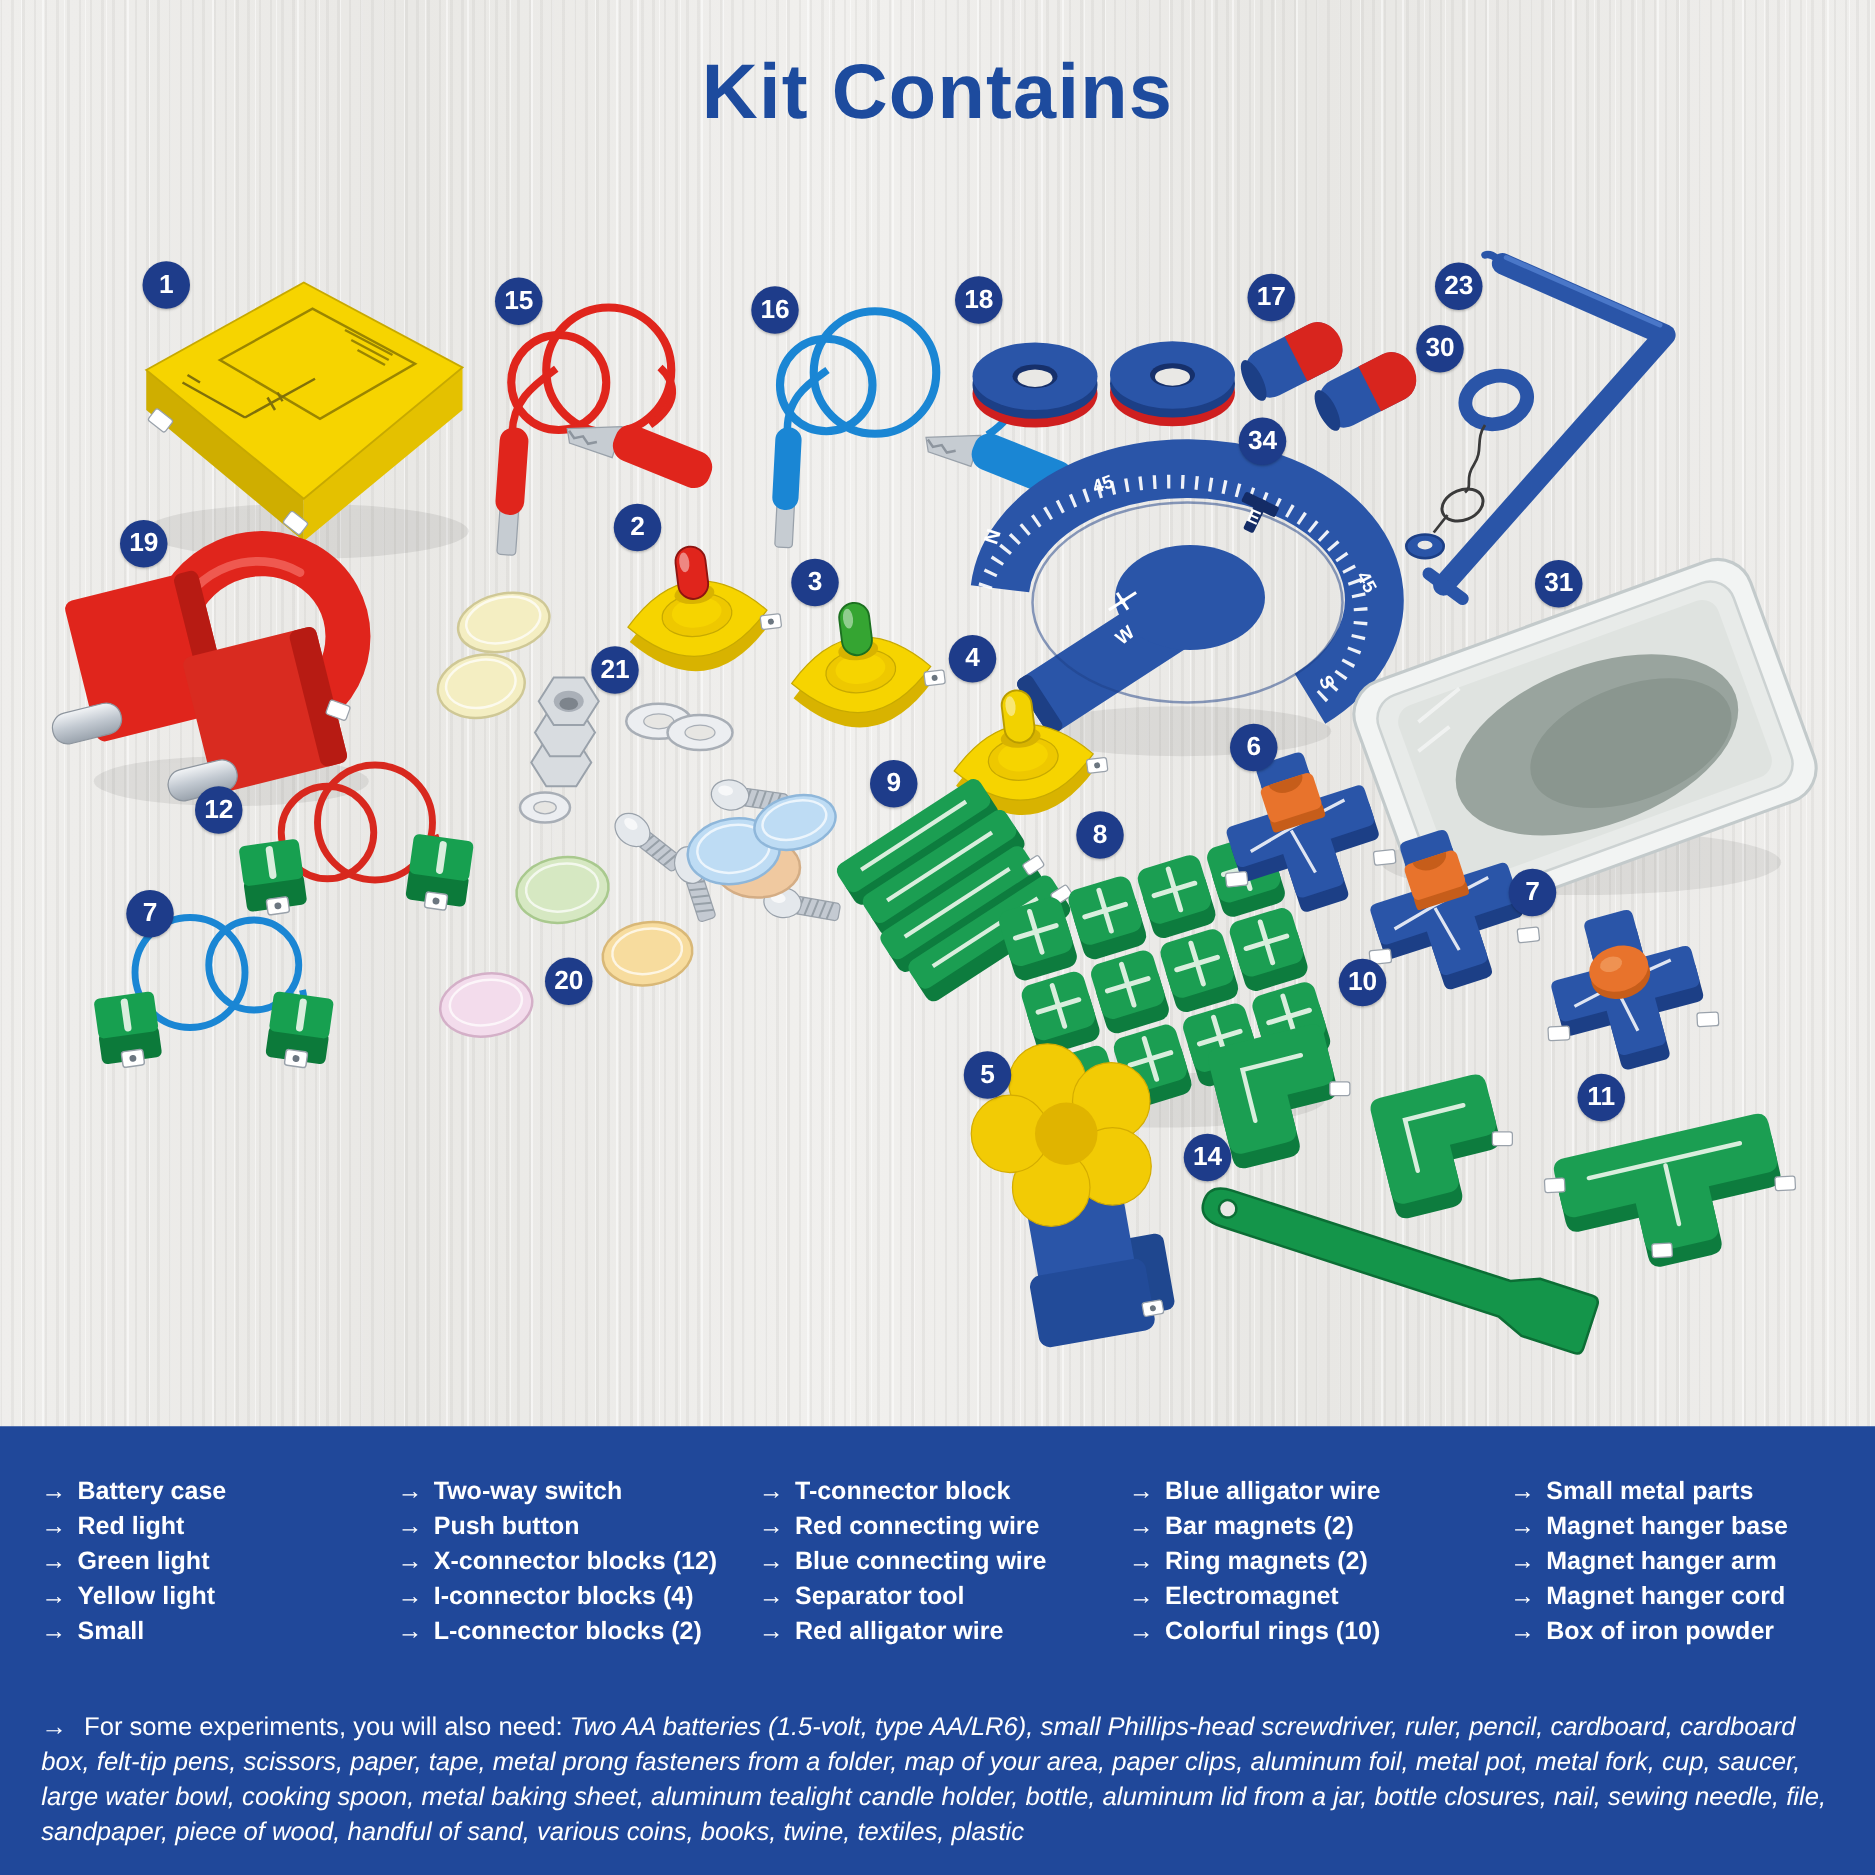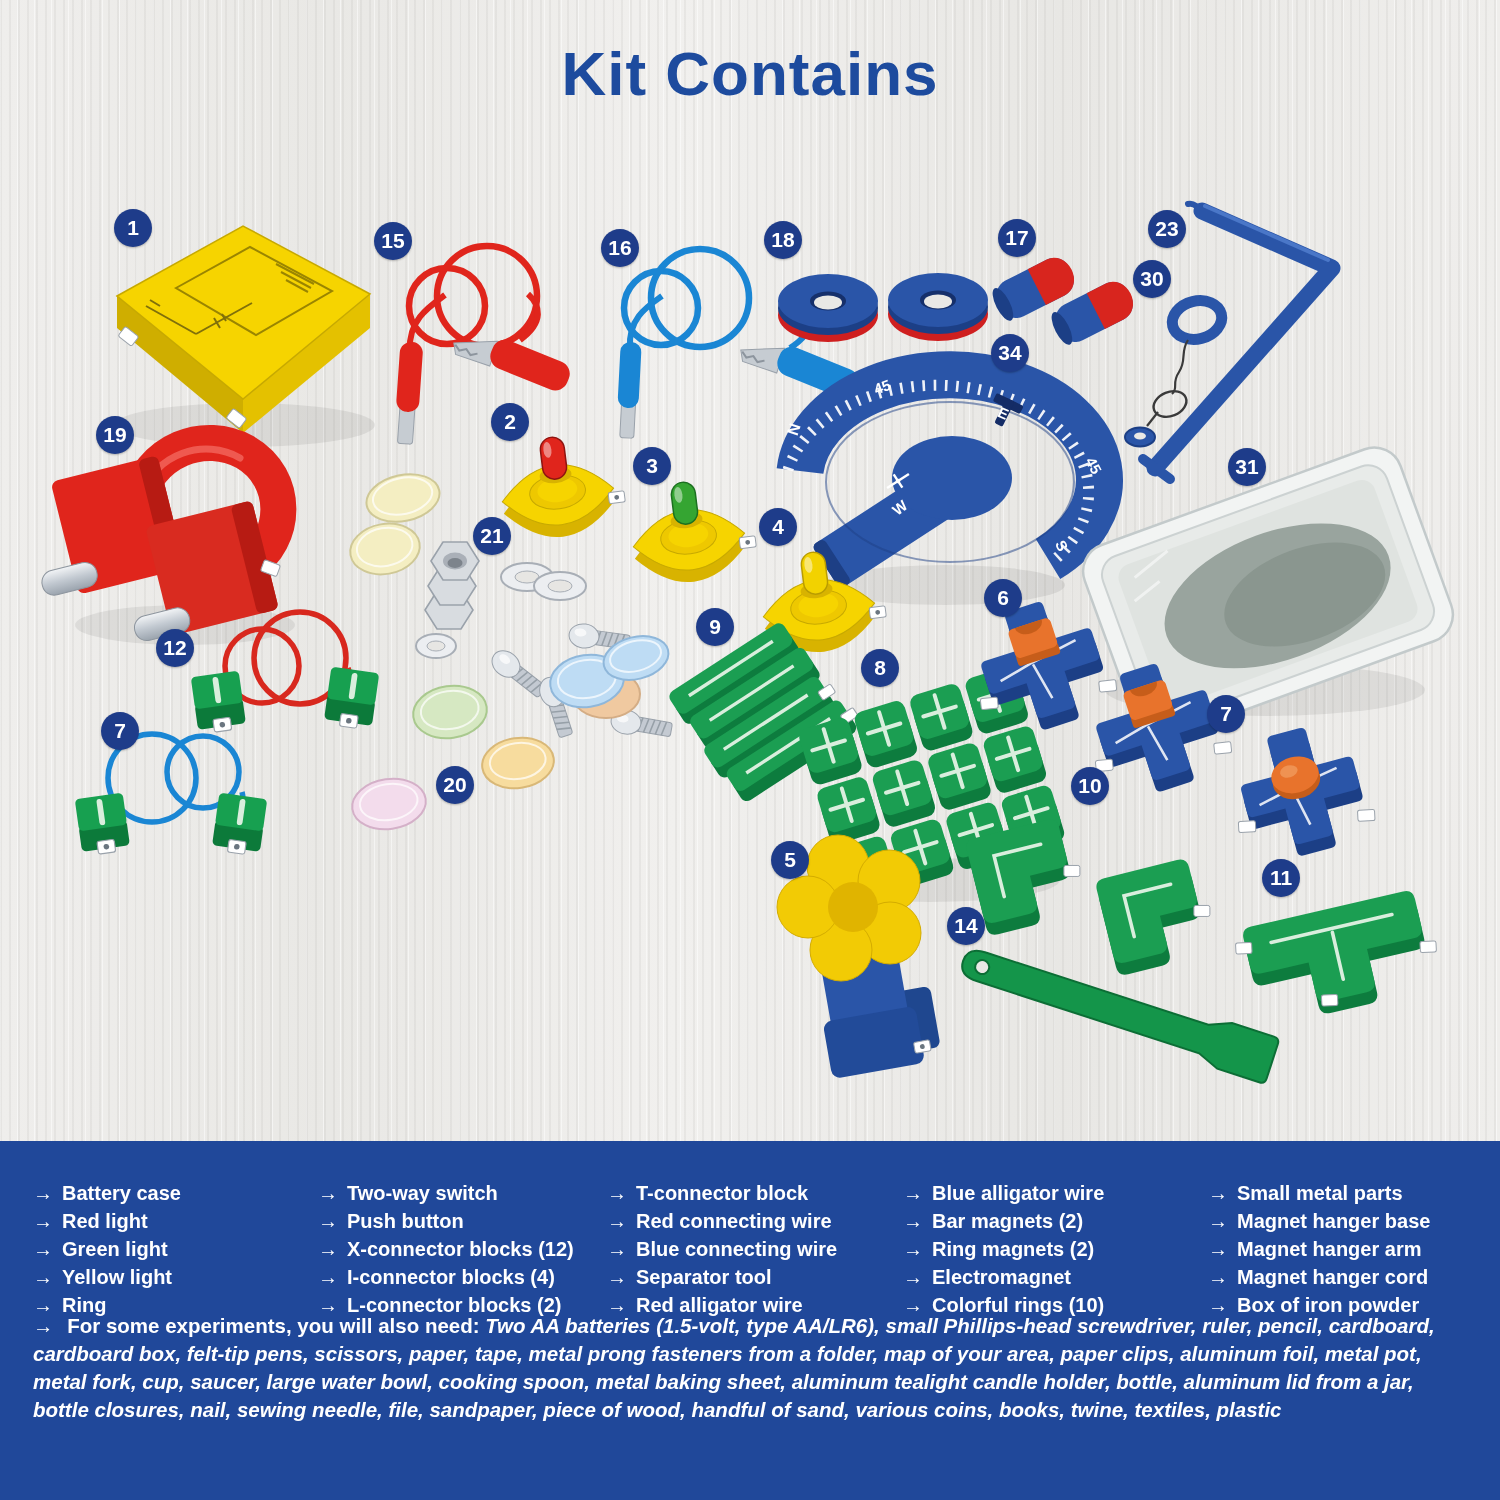--- a/index.html
+++ b/index.html
@@ -22,22 +22,22 @@
     transform:translate(-50%,-50%);box-shadow:0 1px 2px rgba(0,0,0,.25);
   }
   .band{
     position:absolute;left:0;top:1141px;width:100%;height:359px;background:#20489a;
   }
   .lcol{position:absolute;top:1182px;display:flex;flex-direction:column;}
   .lrow{display:flex;align-items:baseline;height:28px;color:#ffffff;
         font-size:20px;font-weight:bold;white-space:nowrap;}
   .lrow .arr{margin-right:9px;font-weight:bold;}
   .footer{
-    position:absolute;left:33px;top:1312px;width:1436px;color:#ffffff;
-    font-size:20.5px;line-height:28px;font-weight:bold;
+    position:absolute;left:33px;top:1368px;width:1436px;color:#ffffff;
+    font-size:20.5px;line-height:28px;font-weight:normal;
   }
   .f-arrow{font-style:normal;margin-right:8px;}
   .f-intro{font-style:normal;}
   .f-items{font-style:italic;}
   svg{position:absolute;left:0;top:0;}
   text{font-family:"Liberation Sans",sans-serif;}
 </style>
 </head>
 <body>
 
@@ -441,21 +441,21 @@
   <div class="badge" style="left:790px;top:860px">5</div>
   <div class="badge" style="left:1003px;top:598px">6</div>
   <div class="badge" style="left:1226px;top:714px">7</div>
   <div class="badge" style="left:880px;top:668px">8</div>
   <div class="badge" style="left:715px;top:627px">9</div>
   <div class="badge" style="left:1090px;top:786px">10</div>
   <div class="badge" style="left:1281px;top:878px">11</div>
   <div class="badge" style="left:175px;top:648px">12</div>
   <div class="badge" style="left:120px;top:731px">7</div>
   <div class="badge" style="left:966px;top:926px">14</div>
-  <div class="badge" style="left:393px;top:241px">15</div>
+  <div class="badge" style="left:415px;top:241px">15</div>
   <div class="badge" style="left:620px;top:248px">16</div>
   <div class="badge" style="left:1017px;top:238px">17</div>
   <div class="badge" style="left:783px;top:240px">18</div>
   <div class="badge" style="left:115px;top:435px">19</div>
   <div class="badge" style="left:455px;top:785px">20</div>
   <div class="badge" style="left:492px;top:536px">21</div>
   <div class="badge" style="left:1010px;top:353px">34</div>
   <div class="badge" style="left:1167px;top:229px">23</div>
   <div class="badge" style="left:1152px;top:279px">30</div>
   <div class="badge" style="left:1247px;top:467px">31</div>
@@ -474,21 +474,21 @@
     <div class="lrow">
         <span class="arr">→</span>
         <span>Green light</span>
       </div>
     <div class="lrow">
         <span class="arr">→</span>
         <span>Yellow light</span>
       </div>
     <div class="lrow">
         <span class="arr">→</span>
-        <span>Ring</span>
+        <span>Small</span>
       </div>
   </div>
   <div class="lcol" style="left:318px">
     <div class="lrow">
         <span class="arr">→</span>
         <span>Two-way switch</span>
       </div>
     <div class="lrow">
         <span class="arr">→</span>
         <span>Push button</span>

